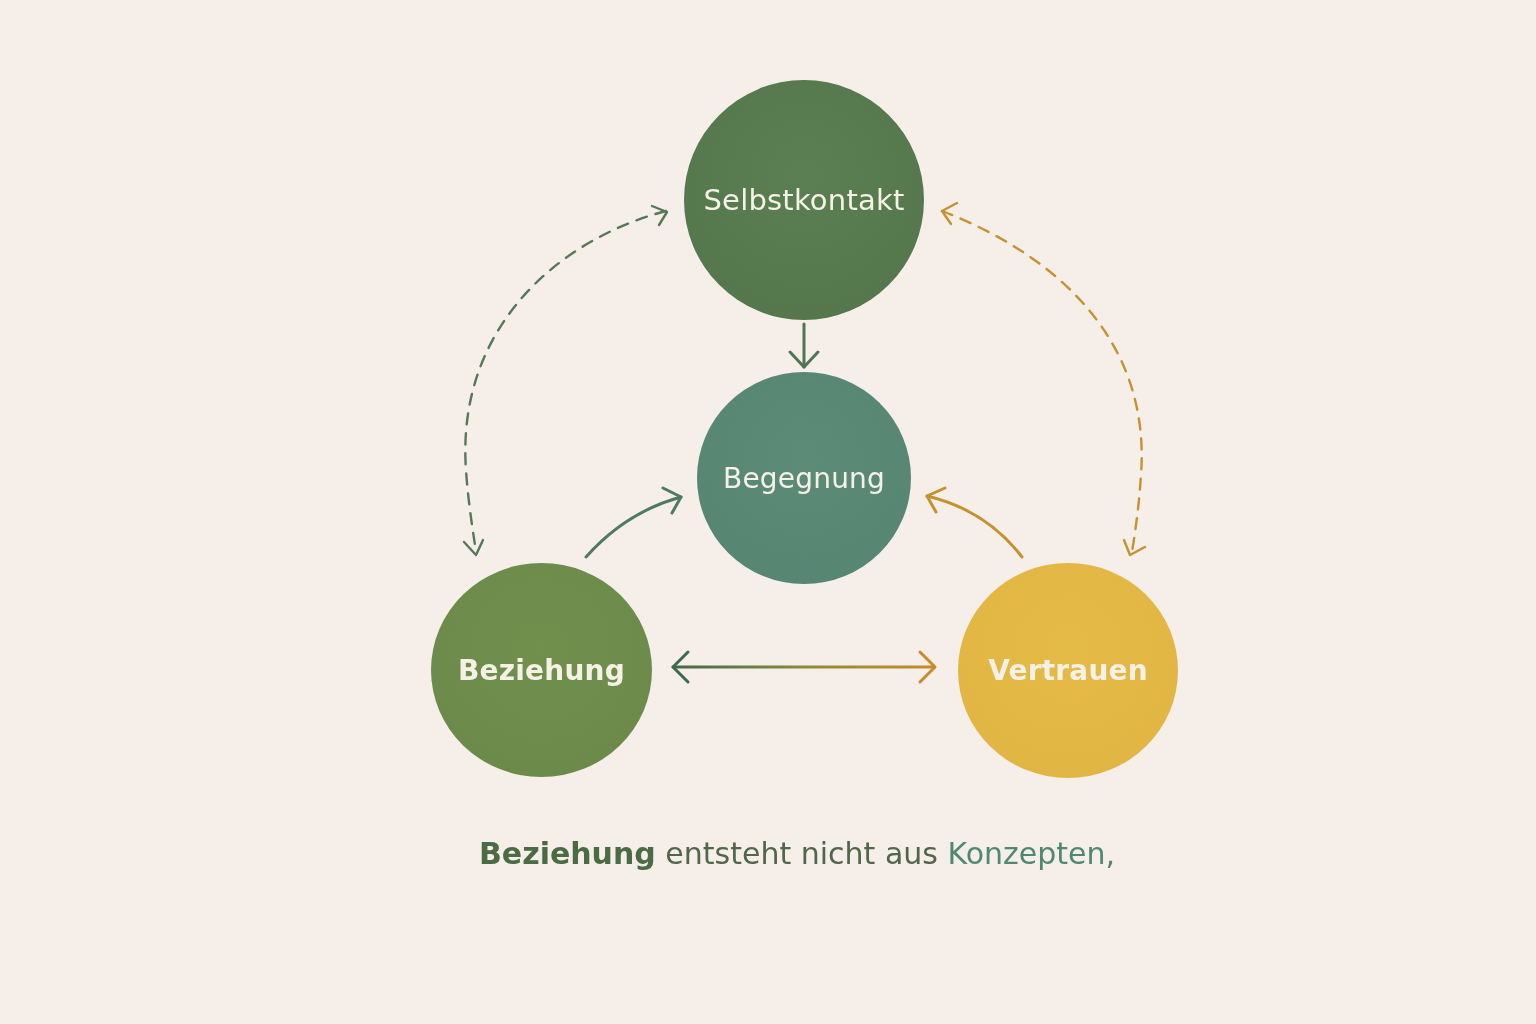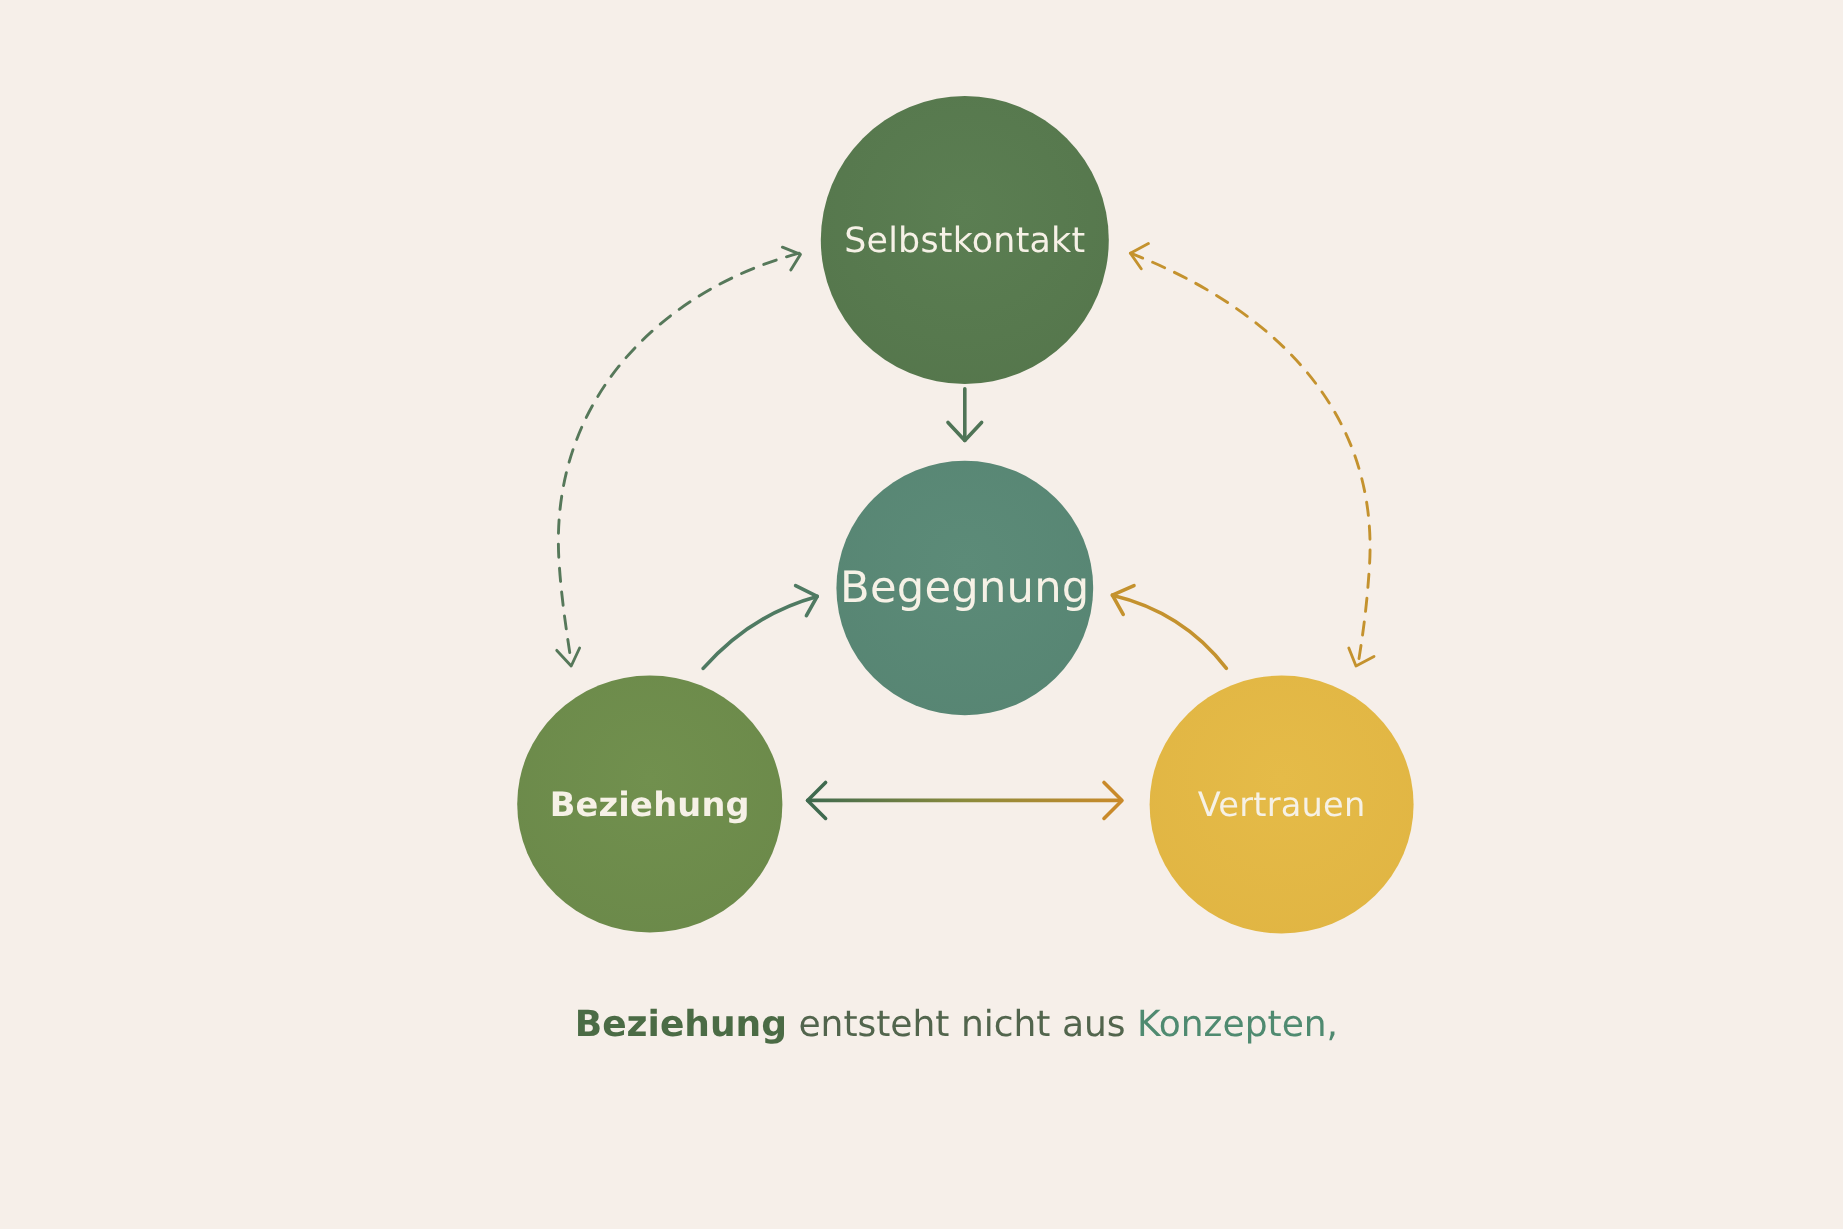--- a/index.html
+++ b/index.html
@@ -14,23 +14,23 @@
     position: absolute; border-radius: 50%;
     display: flex; align-items: center; justify-content: center;
     color: #f6f1e6;
     font-family: "DejaVu Sans", sans-serif;
     font-weight: 500;
     letter-spacing: 0.2px;
     white-space: nowrap;
   }
   .node span { display: block; }
   .n-selbst { left: 648px; top: 80px; width: 240px; height: 240px; background: radial-gradient(circle at 50% 40%, #5b7e52 0%, #54754b 100%); font-size: 29px; }
-  .n-begeg { left: 661px; top: 384px; width: 214px; height: 212px; background: radial-gradient(circle at 50% 40%, #5c8b78 0%, #568472 100%); font-size: 36px; justify-content: center; }
+  .n-begeg { left: 661px; top: 372px; width: 214px; height: 212px; background: radial-gradient(circle at 50% 40%, #5c8b78 0%, #568472 100%); font-size: 28px; justify-content: center; }
   .n-bezieh { left: 395px; top: 563px; width: 221px; height: 214px; background: radial-gradient(circle at 50% 40%, #71904e 0%, #6a8849 100%); font-size: 28px; font-weight: bold; }
-  .n-vertr { left: 922px; top: 563px; width: 220px; height: 215px; background: radial-gradient(circle at 50% 40%, #e5bb48 0%, #e0b442 100%); font-size: 28px; font-weight: normal; }
+  .n-vertr { left: 922px; top: 563px; width: 220px; height: 215px; background: radial-gradient(circle at 50% 40%, #e5bb48 0%, #e0b442 100%); font-size: 28px; font-weight: bold; }
   .caption {
     position: absolute; left: 0; top: 828px; width: 1522px;
     text-align: center;
     font-family: "DejaVu Sans", sans-serif;
     font-size: 30px; line-height: 52px;
     color: #52654d;
   }
   .caption .strong { font-weight: bold; color: #4b6b45; }
   .caption .accent { color: #4f8a70; }
 </style>

